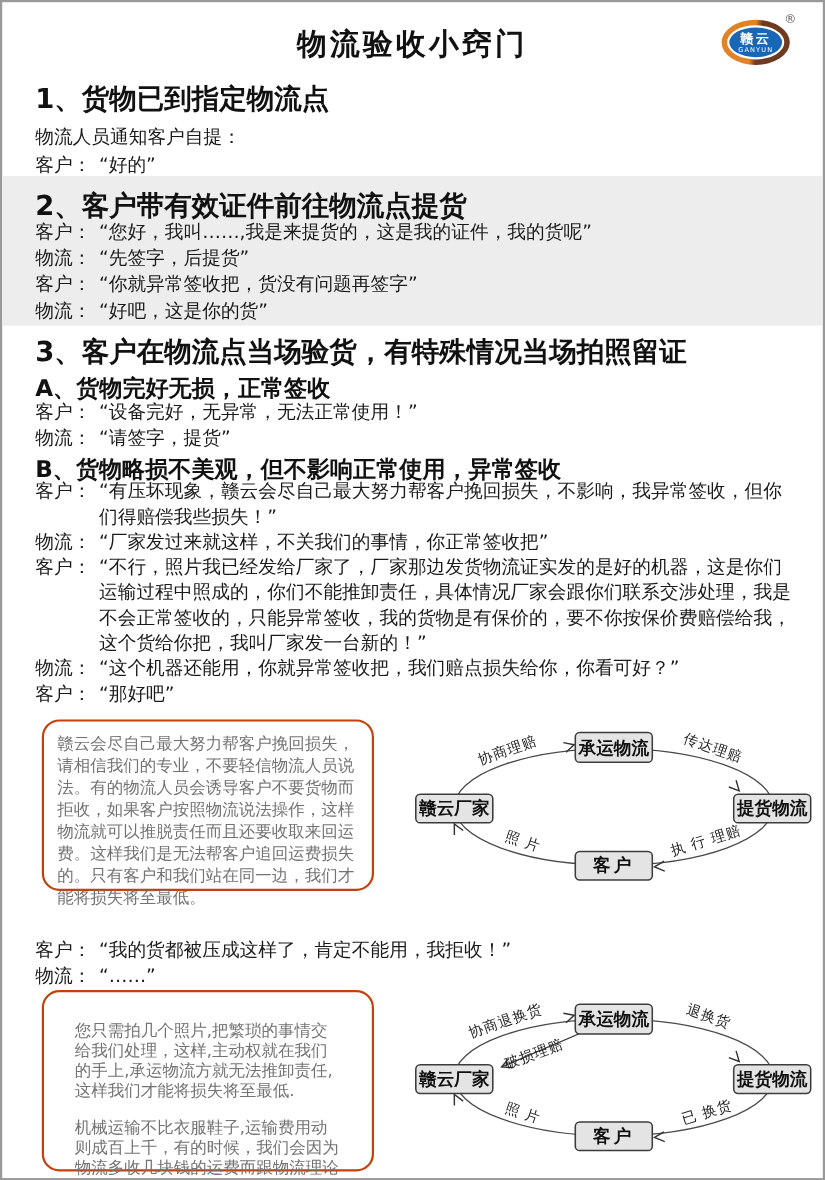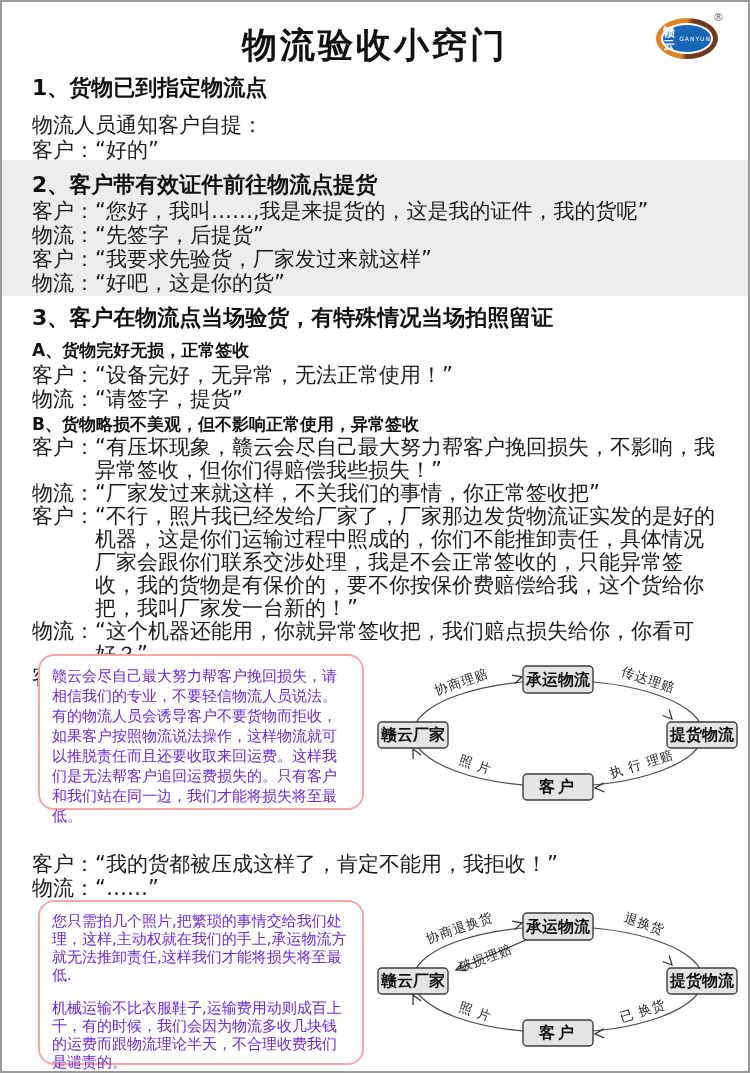--- a/index.html
+++ b/index.html
@@ -2,49 +2,49 @@
 <html><head>
 <meta charset="utf-8">
 <style>
   html,body{margin:0;padding:0;background:#fff;}
   .page{
     position:relative;width:750px;height:1073px;box-sizing:border-box;
     background:#fff;border:2px solid #999;overflow:hidden;
     font-family:"DejaVu Sans","Liberation Sans",sans-serif;color:#1a1a1a;
   }
   .title{position:absolute;top:20px;left:0;right:0;text-align:center;
-    font-size:35px;font-weight:bold;letter-spacing:3px;color:#111;}
+    font-size:27px;font-weight:bold;letter-spacing:3px;color:#111;}
   
   .logo{position:absolute;top:9px;right:22px;width:70px;height:48px;}
   .logo-ring{position:absolute;left:0;top:7px;width:62px;height:41px;border-radius:50%;
     background:linear-gradient(100deg,#e08226 46%,#6e3a20 54%);}
   .logo-oval{position:absolute;left:5px;top:12px;width:52px;height:31px;border-radius:50%;
     background:#1767b6;border:2px solid #fff;box-sizing:border-box;
-    display:flex;flex-direction:row;align-items:center;justify-content:center;}
+    display:flex;flex-direction:column;align-items:center;justify-content:center;}
   .logo-cn{color:#fff;font-size:12px;font-weight:bold;line-height:13px;letter-spacing:2px;}
   .logo-en{color:#fff;font-size:6px;line-height:7px;letter-spacing:1px;}
   .logo-r{position:absolute;right:2px;top:0;font-size:11px;color:#666;}
   
-  .h-sec{position:absolute;left:30px;font-size:22px;font-weight:bold;color:#111;white-space:nowrap;text-align:right;}
-  .h-case{position:absolute;left:30px;font-size:17px;font-weight:bold;color:#111;white-space:nowrap;}
+  .h-sec{position:absolute;left:30px;font-size:25px;font-weight:bold;color:#111;white-space:nowrap;text-align:right;}
+  .h-case{position:absolute;left:30px;font-size:21px;font-weight:bold;color:#111;white-space:nowrap;}
   
   .band{position:absolute;left:0;top:158px;width:100%;height:136px;background:#ededed;}
   
-  .dlg{position:absolute;left:30px;right:28px;font-size:21px;}
+  .dlg{position:absolute;left:30px;right:28px;font-size:17px;}
   .row{display:flex;align-items:flex-start;}
   .spk{flex:0 0 58px;white-space:nowrap;}
   .spk.wide{flex:0 0 auto;margin-right:12px;}
   .txt{flex:1 1 auto;}
   
-  .ibox{position:absolute;left:36px;width:326px;box-sizing:border-box;
-    border:2px solid #fca5a5;border-radius:16px;background:#fff;
-    font-size:15px;color:#6d28d9;padding:10px 12px;}
+  .ibox{position:absolute;left:36px;width:302px;box-sizing:border-box;
+    border:2px solid #c2410c;border-radius:16px;background:#fff;
+    font-size:15px;color:#737373;padding:10px 12px;}
   .ibox1{top:652px;height:156px;line-height:20px;}
   .ibox2{top:898px;height:165px;line-height:18px;}
-  .ibox2 p{margin:0;}
+  .ibox2 p{margin:16px;}
   .ibox2 p + p{margin-top:15px;}
   
   .diag{position:absolute;left:374px;width:372px;height:172px;}
   .diag1{top:650px;}
   .diag2{top:896px;}
   .node{fill:#e4e4e4;stroke:#3c3c3c;stroke-width:1.4;}
   .node-label{font-size:16px;font-weight:bold;fill:#111;text-anchor:middle;
     font-family:"DejaVu Sans","Liberation Sans",sans-serif;}
   .edge-label{font-size:13px;fill:#222;text-anchor:middle;letter-spacing:1px;
     font-family:"DejaVu Sans","Liberation Sans",sans-serif;}
@@ -84,21 +84,21 @@
     <div class="row">
       <span class="spk">客户：</span>
       <div class="txt">“您好，我叫……,我是来提货的，这是我的证件，我的货呢”</div>
     </div>
     <div class="row">
       <span class="spk">物流：</span>
       <div class="txt">“先签字，后提货”</div>
     </div>
     <div class="row">
       <span class="spk">客户：</span>
-      <div class="txt">“我要求先验货，厂家发过来就这样”</div>
+      <div class="txt">“你就异常签收把，货没有问题再签字”</div>
     </div>
     <div class="row">
       <span class="spk">物流：</span>
       <div class="txt">“好吧，这是你的货”</div>
     </div>
   </div>
 
   <div class="h-sec" style="top:301px">3、客户在物流点当场验货，有特殊情况当场拍照留证</div>
 
   <div class="h-case" style="top:337px">A、货物完好无损，正常签收</div>

